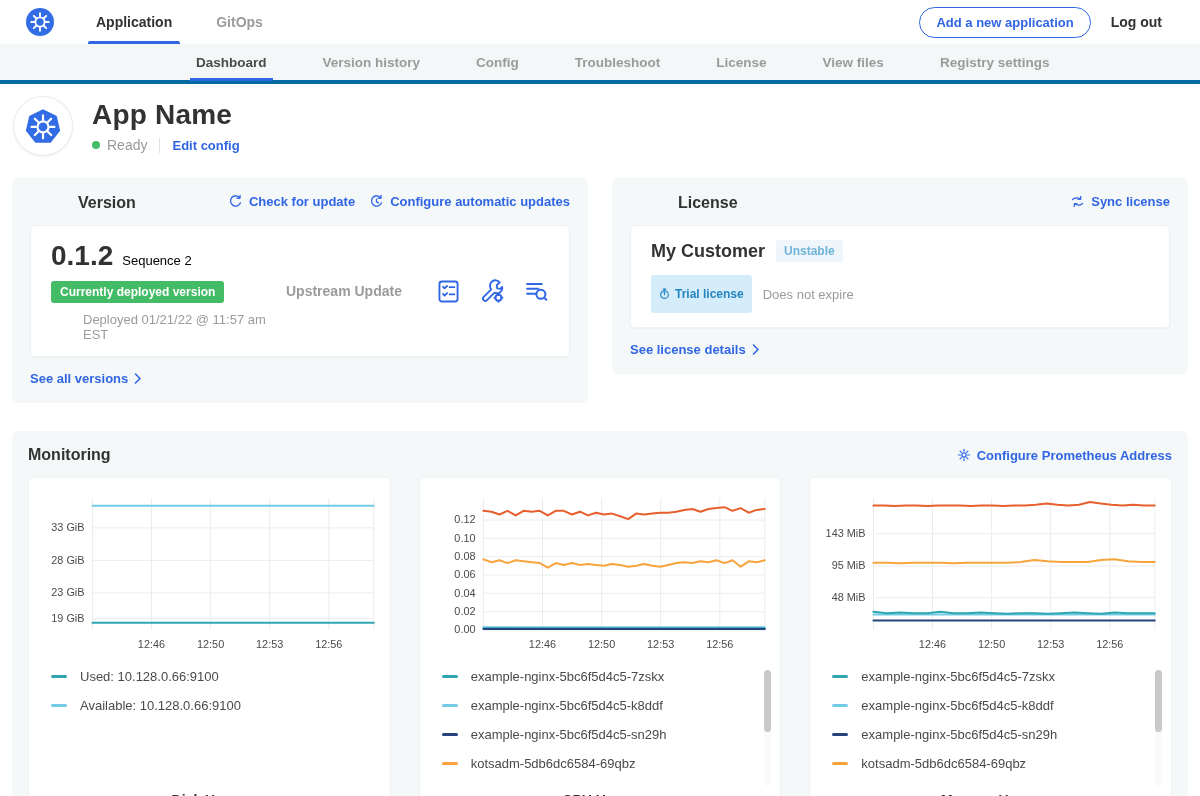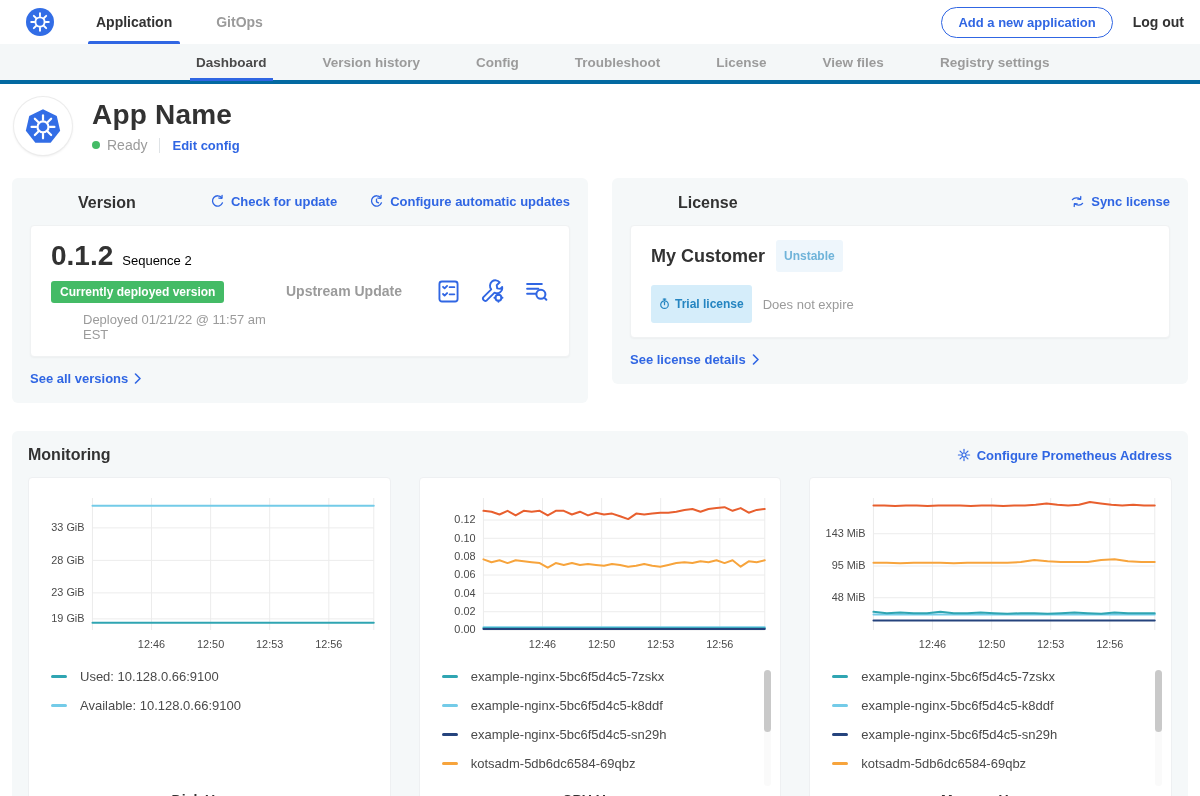--- a/index.html
+++ b/index.html
@@ -1,20 +1,20 @@
 <!DOCTYPE html>
 <html><head>
 <meta charset="utf-8">
 <style>
   * { margin:0; padding:0; box-sizing:border-box; }
   html,body { width:1200px; height:796px; background:#fff; overflow:hidden;
     font-family:"Liberation Sans", sans-serif; color:#323232; }
 
   
-  .topnav { display:flex; align-items:stretch; height:44px; padding:0 16px 0 26px; background:#fff; }
+  .topnav { display:flex; align-items:stretch; height:44px; padding:0 38px 0 26px; background:#fff; }
   .topnav .logo { align-self:center; width:28px; height:28px; margin-right:34px; }
   .topnav-tab { display:flex; align-items:center; padding:0 8px; margin-right:28px;
     font-size:14px; font-weight:700; color:#9b9b9b; cursor:pointer; position:relative; }
   .topnav-tab.active { color:#323232; }
   .topnav-tab.active::after { content:""; position:absolute; left:0; right:0; bottom:0;
     height:3px; background:#3066e3; border-radius:2px 2px 0 0; }
   .topnav-spacer { flex:1; }
   .add-app-btn { align-self:center; border:1px solid #3066e3; color:#3066e3; background:#fff;
     font-size:13px; font-weight:700; padding:7px 16px; border-radius:17px; margin-right:20px;
     cursor:pointer; font-family:inherit; }
@@ -40,42 +40,42 @@
   .status-text { font-size:14px; color:#9b9b9b; }
   .vdiv { width:1px; height:15px; background:#dfe3e6; margin:0 12px; }
   .link { color:#3066e3; font-weight:700; cursor:pointer; text-decoration:none; }
   .edit-config { font-size:13px; }
 
   
   .cards-row { display:flex; gap:24px; margin:6px 12px 28px; align-items:flex-start; }
   .card { background:#f5f8f9; border-radius:6px; padding:16px 18px; flex:1; }
   .card-head { display:flex; align-items:flex-start;margin-left:48px; }
   .card-head h2 { font-size:16px; font-weight:700; color:#323232; }
-  .card-head .head-links { margin-left:auto; display:flex; gap:32px; }
+  .card-head .head-links { margin-left:auto; display:flex; gap:14px; }
   .icon-link { display:flex; align-items:center; gap:6px; font-size:13px; }
   .inner-card { background:#fff; border-radius:4px; border:1px solid #f0f2f3;
     box-shadow:0 1px 2px rgba(0,0,0,.04); margin-top:13px; padding:14px 20px; }
 
   .version-inner { display:flex; align-items:center; }
   .version-left { width:235px; }
   .ver-row { display:flex; align-items:baseline; }
   .ver-num { font-size:28px; font-weight:800; color:#323232; }
   .ver-seq { font-size:13px; color:#000000; margin-left:9px; }
   .green-badge { display:inline-block; margin-top:9px; background:#44bb66; color:#fff;
     font-size:12px; font-weight:700; padding:4px 9px; border-radius:3px; }
   .deployed-at { margin-top:9px; font-size:13px; color:#9b9b9b;margin-left:32px; }
   .ver-source { flex:1; font-size:14px; font-weight:600; color:#9b9b9b; }
   .ver-icons { display:flex; align-items:center; gap:19px; }
   .ver-icons svg { cursor:pointer; }
   .card-footer-link { display:inline-flex; align-items:center; gap:6px; margin-top:14px; font-size:13px; }
 
   .license-inner .row1 { display:flex; align-items:center; }
   .customer-name { font-size:18px; font-weight:700; color:#323232; }
   .chip-light { margin-left:11px; background:#eef6fc; color:#6fb3d9; font-size:12px;
-    font-weight:600; padding:9px 8px; border-radius:3px; }
+    font-weight:600; padding:4px 8px; border-radius:3px; }
   .license-inner .row2 { display:flex; align-items:center; margin-top:13px; }
   .chip-trial { display:inline-flex; align-items:center; gap:5px; background:#d5edfa; color:#2585c1;
     font-size:12px; font-weight:700; padding:12px 8px; border-radius:3px; }
   .expiry { margin-left:11px; font-size:13px; color:#9b9b9b; }
 
   
   .monitoring { margin:0 12px; background:#f5f8f9; border-radius:6px; padding:15px 16px 16px; }
   .mon-head { display:flex; align-items:center; margin-bottom:13px; }
   .mon-head h2 { font-size:16px; font-weight:700; }
   .mon-head .icon-link { margin-left:auto; }

